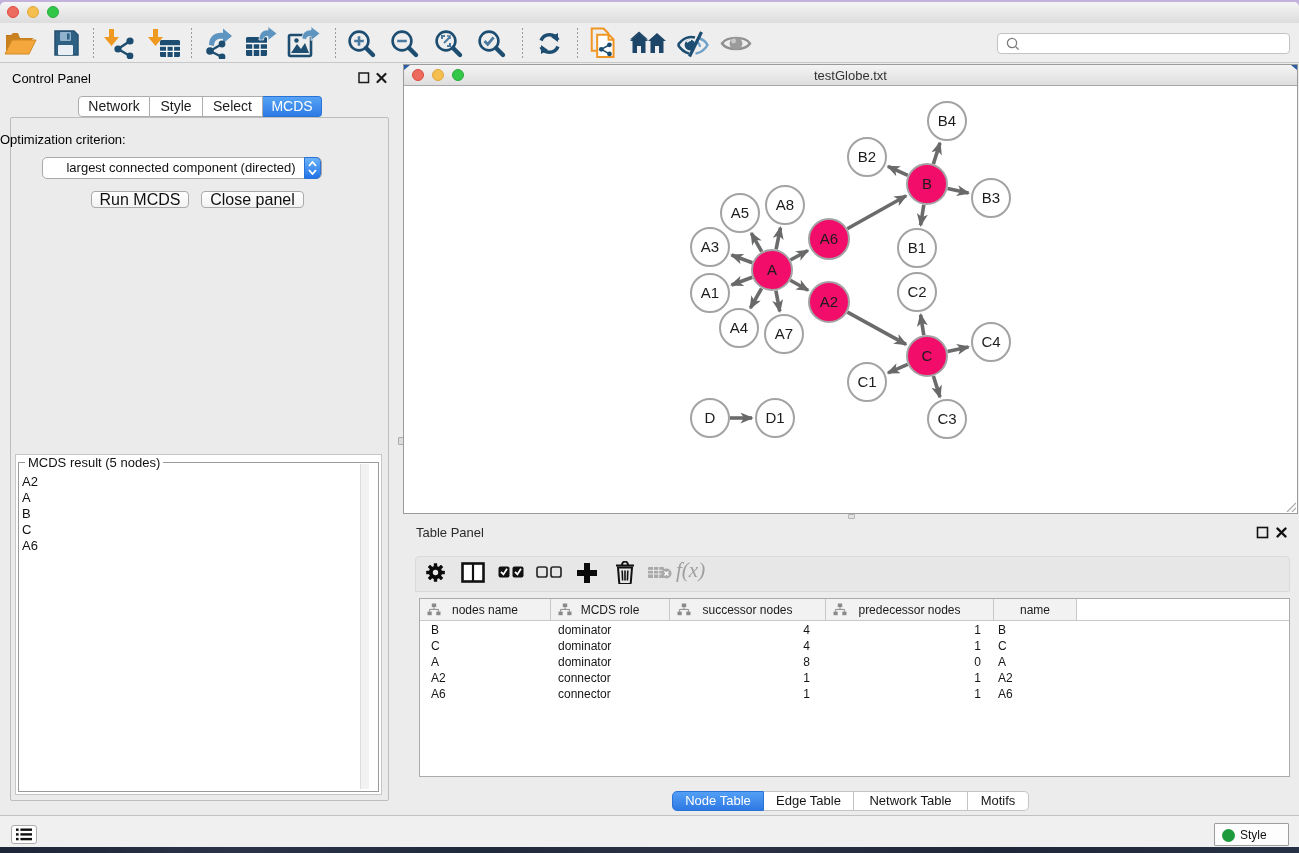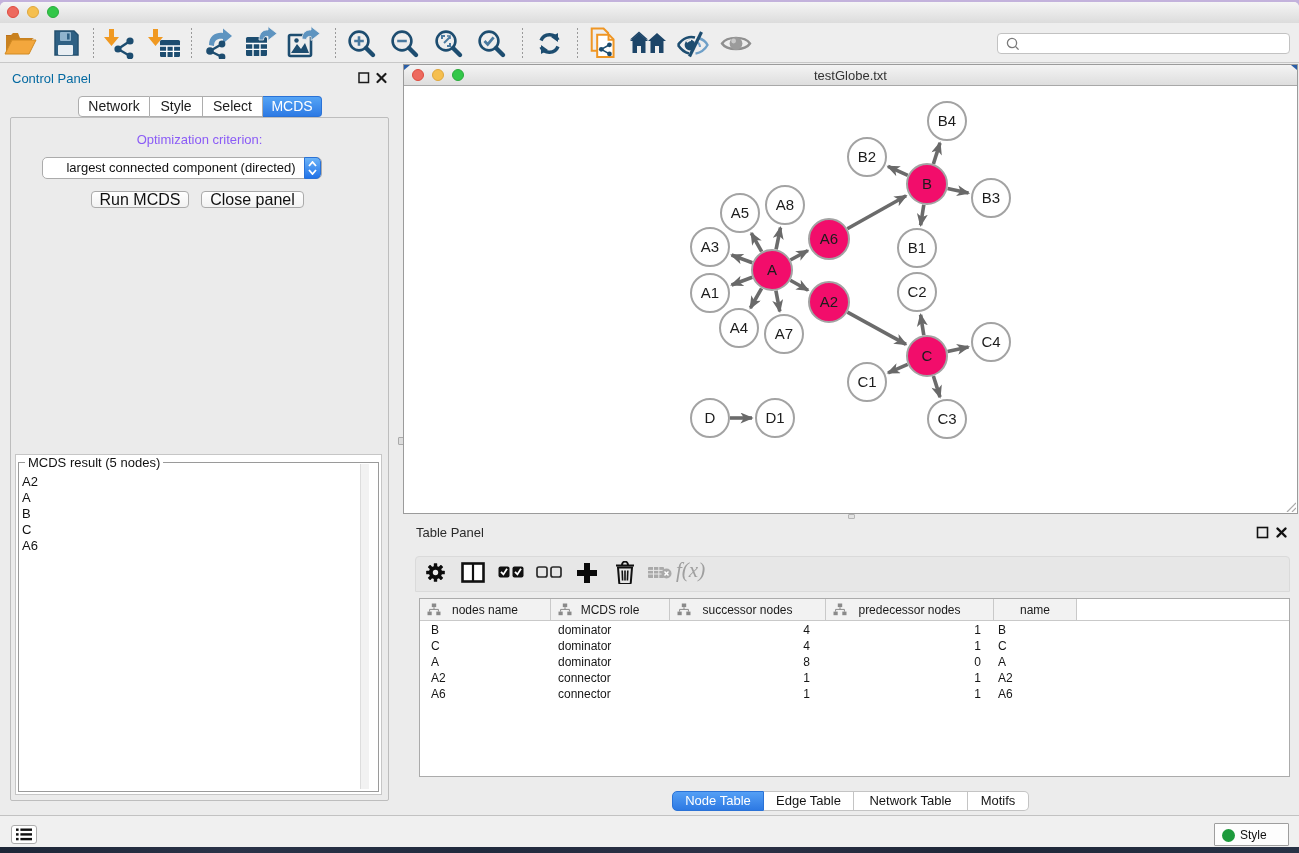--- a/index.html
+++ b/index.html
@@ -18,21 +18,21 @@
     font-size:13px; color:#444; }
   .tl { position:absolute; width:12px; height:12px; border-radius:50%; top:4px; }
   
   #toolbar { position:absolute; left:0; top:21px; width:1299px; height:40px;
     background:#eeeeee; border-bottom:1px solid #c8c8c8; }
   .tsep { position:absolute; top:5px; height:30px; width:1px;
     background-image:linear-gradient(#9a9a9a 40%, transparent 40%); background-size:1px 4px; }
   #searchbox { position:absolute; left:997px; top:10px; width:293px; height:21px;
     background:#fff; border:1px solid #c2c2c2; border-radius:4px; }
   
-  #cp-title { position:absolute; left:12px; top:69px; font-size:13px; color:#0369a1; }
+  #cp-title { position:absolute; left:12px; top:69px; font-size:13px; color:#000000; }
   .tabseg { position:absolute; top:94px; height:21px; background:#fff; border:1px solid #adadad;
     font-size:14px; color:#1c1c1c; text-align:center; line-height:19px; }
   #cp-panel { position:absolute; left:10px; top:115px; width:379px; height:684px;
     background:#EBEBEB; border:1px solid #bdbdbd; border-radius:2px; }
   .btn { position:absolute; background:linear-gradient(#ffffff,#f2f2f2); border:1px solid #aaaaaa;
     border-radius:4px; font-size:16px; color:#111; text-align:center; }
   
   #netwin { position:absolute; left:403px; top:62px; width:895px; height:450px;
     background:#fff; border:1px solid #9b9b9b; }
   #nw-titlebar { position:absolute; left:0; top:0; width:893px; height:21px;
@@ -225,21 +225,21 @@
       <line x1="19.5" y1="2" x2="27.5" y2="10"></line>
         <line x1="27.5" y1="2" x2="19.5" y2="10"></line>
     </g>
   </svg>
   <div id="cp-panel"></div>
   <div class="tabseg" style="left:78px;width:72px;border-radius:4px 0 0 4px;">Network</div>
   <div class="tabseg" style="left:150px;width:53px;border-left:none;">Style</div>
   <div class="tabseg" style="left:203px;width:60px;border-left:none;">Select</div>
   <div class="tabseg" style="left:263px;width:59px;border-left:none;border-radius:0 4px 4px 0;
        background:linear-gradient(#55a4f5,#2d7ae4);color:#fff;border-color:#2a72d6;">MCDS</div>
-  <div class="abs" style="left:0;top:130px;width:399px;text-align:center;font-size:13px;color:#8b5cf6;">Optimization criterion:</div>
+  <div class="abs" style="left:0;top:130px;width:399px;font-size:13px;color:#000000;">Optimization criterion:</div>
   <div class="abs" style="left:42px;top:155px;width:280px;height:22px;background:#fff;border:1px solid #ababab;border-radius:5px;">
     <div class="abs" style="left:0;top:0;width:276px;text-align:center;font-size:13px;color:#111;line-height:20px;">largest connected component (directed)</div>
     <div class="abs" style="right:0;top:-1px;width:17px;height:22px;background:linear-gradient(#6cb4f8,#2173e8);border-radius:0 5px 5px 0;border:1px solid #2a72d6;">
       <svg width="11" height="14" viewBox="0 0 11 14" style="position:absolute;left:2px;top:3px;">
         <path d="M2,5 L5.5,1 L9,5" fill="none" stroke="#fff" stroke-width="1.8"></path>
         <path d="M2,9 L5.5,13 L9,9" fill="none" stroke="#fff" stroke-width="1.8"></path>
       </svg>
     </div>
   </div>
   <div class="btn" style="left:91px;top:189px;width:98px;height:17px;line-height:15px;">Run MCDS</div>

